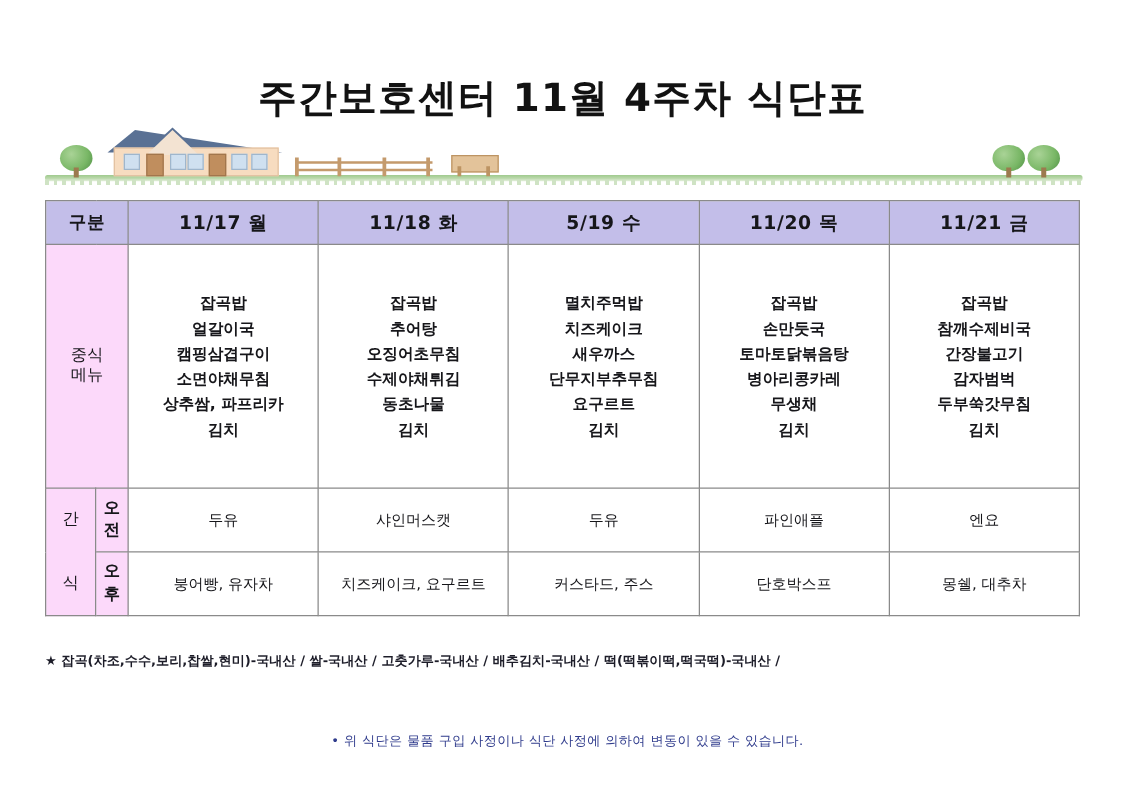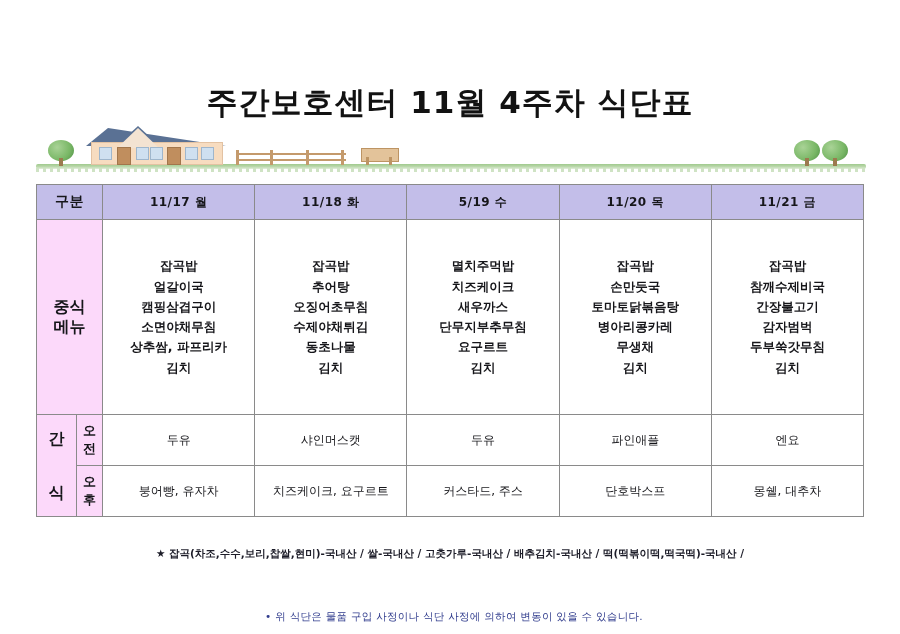--- a/index.html
+++ b/index.html
@@ -6,21 +6,21 @@
   body{
     width:900px;height:634px;
     background:#ffffff;
     font-family:"DejaVu Sans","Liberation Sans",sans-serif;
     overflow:hidden;
     position:relative;
   }
   .page{position:relative;width:900px;height:634px;}
 
   
-  .header{position:relative;height:150px;margin-top:24px;}
+  .header{position:relative;height:150px;}
   .title{
     position:absolute;left:0;right:0;top:58px;
     text-align:center;
     font-size:31px;font-weight:bold;letter-spacing:1px;
     color:#121212;
     white-space:nowrap;
   }
   .scene{position:absolute;left:36px;right:34px;top:104px;height:44px;}
   .ground{
     position:absolute;left:0;right:0;bottom:3px;height:5px;
@@ -89,27 +89,27 @@
     table-layout:fixed;
   }
   .menu-table td{
     border:1px solid #8a8a8a;
     text-align:center;vertical-align:middle;
     color:#16161a;
   }
   .hdr-cell{
     background:#c3bee9;
     height:32px;
-    font-size:12px;font-weight:bold;
+    font-size:15px;font-weight:bold;
     letter-spacing:.5px;
   }
   .hdr-gubun{font-size:14px;}
   .label-cell{
     background:#fcd9fa;
-    font-size:16px;font-weight:bold;
+    font-size:13px;font-weight:normal;
     line-height:1.25;
     width:40px;
   }
   .vert{
     font-size:13px;font-weight:bold;line-height:1.35;
     background:#fcd9fa;width:26px;
   }
   .menu-cell{
     height:186px;
     font-size:12.5px;
@@ -122,21 +122,20 @@
     height:46px;
     font-size:12px;
     background:#ffffff;
     padding:2px;
   }
   .menu-cell div,.snack-cell div{white-space:nowrap;}
 
   
   .origin{
     position:absolute;left:36px;top:520px;width:828px;
-    text-align:center;
     font-size:10.5px;color:#1c1c28;line-height:1.9;
     font-weight:bold;
   }
   .origin .l2{display:block;}
   .note{
     position:absolute;left:40px;top:586px;width:828px;
     text-align:center;
     font-size:10.5px;color:#2f3b8c;letter-spacing:.3px;
   }
 </style>

